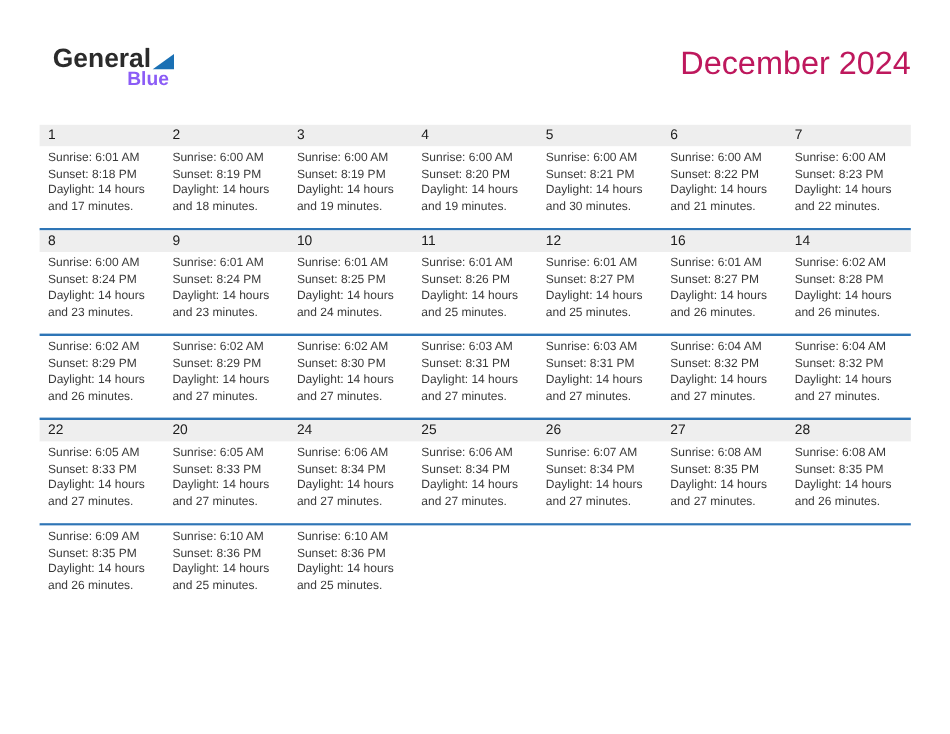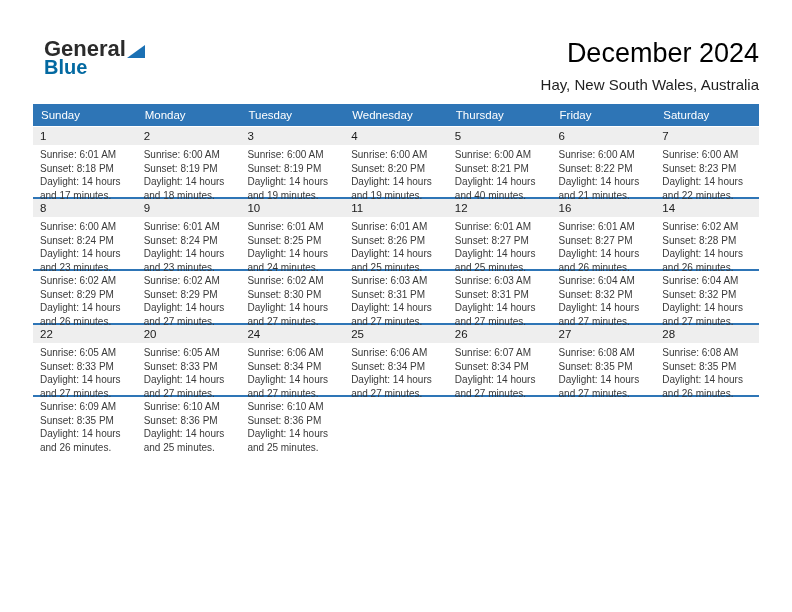--- a/index.html
+++ b/index.html
@@ -12,27 +12,27 @@
   }
 
   
   .logo { position: absolute; left: 44px; top: 38px; width: 120px; font-weight: bold; }
   .logo-row { display: flex; align-items: flex-end; }
   .logo-general {
     font-size: 22px; color: #2b2b2b; letter-spacing: 0px; line-height: 22px;
   }
   .logo-tri { margin-left: 1px; margin-bottom: 2px; }
   .logo-blue {
-    font-size: 20px; color: #0369a1; line-height: 20px;
-    margin-top: -3px;
+    font-size: 16px; color: #8b5cf6; line-height: 20px;
+    margin-left: 62px; margin-top: -3px;
   }
 
   
   .title-block { position: absolute; top: 38px; right: 33px; text-align: right; }
-  .cal-title { font-size: 27px; color: #000000; line-height: 30px; font-weight: 400; }
+  .cal-title { font-size: 27px; color: #be185d; line-height: 30px; font-weight: 400; }
   .cal-location { font-size: 15px; color: #1f1f1f; margin-top: 8px; }
 
   
   .calendar { position: absolute; left: 33px; top: 104px; width: 726px; }
   .cal-head {
     display: grid; grid-template-columns: repeat(7, 1fr);
     background: var(--accent); height: 22px; align-items: center;
     margin-bottom: 1px;
   }
   .cal-head .dow {
@@ -41,21 +41,21 @@
   }
   .week { border-top: 2px solid var(--accent); }
   .week:first-child { border-top: none; }
   .band {
     display: grid; grid-template-columns: repeat(7, 1fr);
     background: var(--band); height: 18px; align-items: center;
   }
   .band-cell { font-size: 11.5px; color: #1a1a1a; padding-left: 7px; }
   .details-row {
     display: grid; grid-template-columns: repeat(7, 1fr);
-    height: 52px; background: #ffffff;
+    height: 68px; background: #ffffff;
   }
   .detail-cell { padding: 3px 4px 0 7px; }
   .detail-line {
     font-size: 10px; line-height: 13.5px; color: #3a3a3a;
     white-space: nowrap; overflow: hidden;
   }
 </style>
 </head>
 <body style="--accent: #2e75b6; --band: #eeeeee;">
 
@@ -64,33 +64,23 @@
     <span class="logo-general">General</span>
     <svg class="logo-tri" width="18" height="14" viewBox="0 0 18 14">
       <polygon points="0,14 18,1 18,14" fill="#1a70b4"></polygon>
     </svg>
   </div>
   <div class="logo-blue">Blue</div>
 </div>
 
 <div class="title-block">
   <div class="cal-title">December 2024</div>
-  <div class="cal-location">Hay, New South Wales, Australia</div>
 </div>
 
 <div class="calendar">
-  <div class="cal-head">
-    <div class="dow">Sunday</div>
-    <div class="dow">Monday</div>
-    <div class="dow">Tuesday</div>
-    <div class="dow">Wednesday</div>
-    <div class="dow">Thursday</div>
-    <div class="dow">Friday</div>
-    <div class="dow">Saturday</div>
-  </div>
   <div>
       <div class="week">
         <div class="band">
           <div class="band-cell">1</div>
           <div class="band-cell">2</div>
           <div class="band-cell">3</div>
           <div class="band-cell">4</div>
           <div class="band-cell">5</div>
           <div class="band-cell">6</div>
           <div class="band-cell">7</div>
@@ -117,21 +107,21 @@
           <div class="detail-cell">
             <div class="detail-line">Sunrise: 6:00 AM</div>
             <div class="detail-line">Sunset: 8:20 PM</div>
             <div class="detail-line">Daylight: 14 hours</div>
             <div class="detail-line">and 19 minutes.</div>
           </div>
           <div class="detail-cell">
             <div class="detail-line">Sunrise: 6:00 AM</div>
             <div class="detail-line">Sunset: 8:21 PM</div>
             <div class="detail-line">Daylight: 14 hours</div>
-            <div class="detail-line">and 40 minutes.</div>
+            <div class="detail-line">and 30 minutes.</div>
           </div>
           <div class="detail-cell">
             <div class="detail-line">Sunrise: 6:00 AM</div>
             <div class="detail-line">Sunset: 8:22 PM</div>
             <div class="detail-line">Daylight: 14 hours</div>
             <div class="detail-line">and 21 minutes.</div>
           </div>
           <div class="detail-cell">
             <div class="detail-line">Sunrise: 6:00 AM</div>
             <div class="detail-line">Sunset: 8:23 PM</div>

